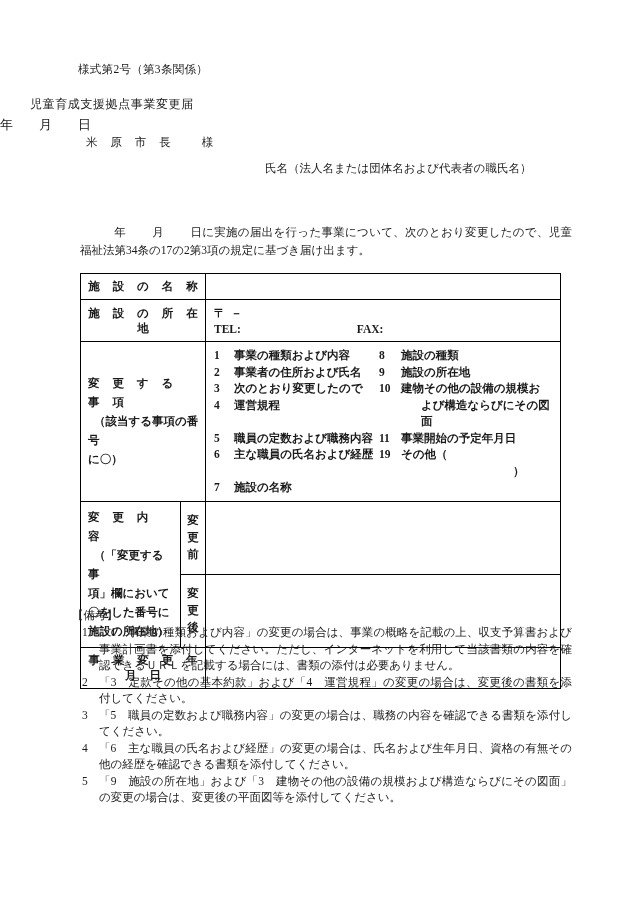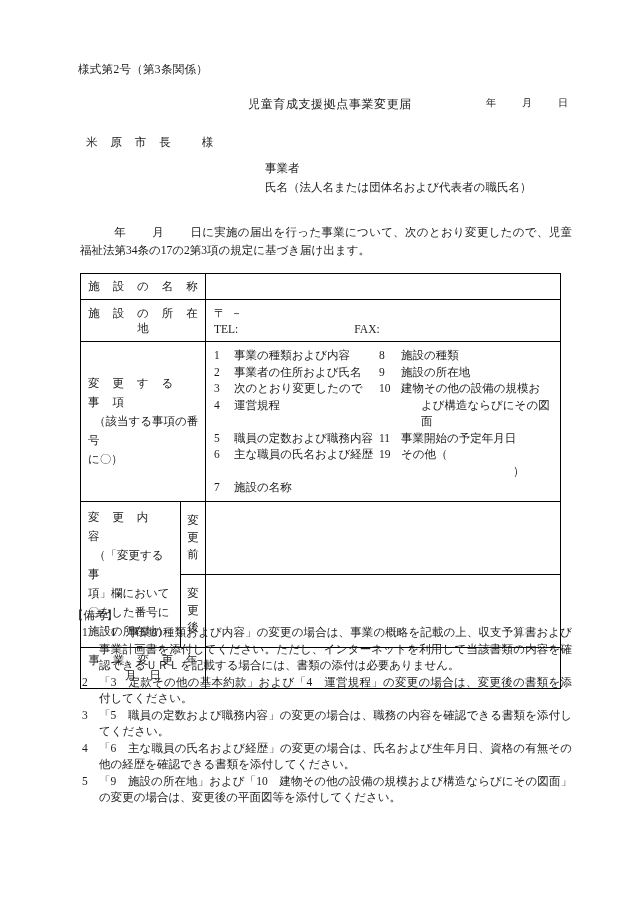--- a/index.html
+++ b/index.html
@@ -15,27 +15,27 @@
   }
   .page { position:relative; width:630px; height:675px; padding:0; }
 
   
   .form-no {
     position:absolute; left:78px; top:62px;
     font-size:11.5px; letter-spacing:0.3px;
   }
   .doc-title {
     position:absolute; left:0; top:96px; width:630px;
-    text-align:center; font-size:12px; letter-spacing:0.6px;
+    text-align:left; font-size:12px; letter-spacing:0.6px;
     padding-left:30px;
   }
   .date-line {
-    position:absolute; left:0; top:96px; width:630px;
-    text-align:right; padding-right:62px;
-    font-size:10px;
+    position:absolute; left:0; top:116px; width:630px;
+    text-align:left; padding-right:62px;
+    font-size:13px;
   }
   .date-line .sp { display:inline-block; width:26px; }
 
   .addressee {
     position:absolute; left:86px; top:135px;
     font-size:11.5px; letter-spacing:5px;
   }
   .addressee .gap { display:inline-block; width:26px; letter-spacing:0; }
 
   .applicant-block {
@@ -55,20 +55,21 @@
   table.form {
     position:absolute; left:80px; top:273px;
     width:481px;
     border-collapse:collapse;
     font-size:11.5px;
   }
   table.form td {
     border:1px solid #000;
     vertical-align:middle;
     padding:0;
+    font-weight:bold;
   }
   .lbl-wide {
     width:100px;
     text-align:center;
     letter-spacing:5px;
     padding:5px 2px 5px 7px !important;
   }
   .lbl-multi {
     width:100px;
     padding:6px 6px 6px 7px !important;
@@ -151,21 +152,20 @@
 
   <div class="date-line">
     <span>年</span><span class="sp"></span><span>月</span><span class="sp"></span><span>日</span>
   </div>
 
   <div class="addressee">
     <span>米 原 市 長</span><span class="gap"></span><span>様</span>
   </div>
 
   <div class="applicant-block">
-    <div>事業者</div>
     <div>氏名（法人名または団体名および代表者の職氏名）</div>
   </div>
 
   <div class="intro">
     <span class="indent"></span><span>年</span><span class="sp"></span><span>月</span><span class="sp"></span><span>日に実施の届出を行った事業について、次のとおり変更したので、児童福祉法第34条の17の2第3項の規定に基づき届け出ます。</span>
   </div>
 
   <table class="form">
     <tbody>
       <tr>
@@ -287,17 +287,17 @@
     </tbody>
   </table>
 
   <div class="remarks">
     <div class="rtitle">【備考】</div>
     <ol>
       <li><span class="no">1</span><span>「1　事業の種類および内容」の変更の場合は、事業の概略を記載の上、収支予算書および事業計画書を添付してください。ただし、インターネットを利用して当該書類の内容を確認できるＵＲＬを記載する場合には、書類の添付は必要ありません。</span></li>
       <li><span class="no">2</span><span>「3　定款その他の基本約款」および「4　運営規程」の変更の場合は、変更後の書類を添付してください。</span></li>
       <li><span class="no">3</span><span>「5　職員の定数および職務内容」の変更の場合は、職務の内容を確認できる書類を添付してください。</span></li>
       <li><span class="no">4</span><span>「6　主な職員の氏名および経歴」の変更の場合は、氏名および生年月日、資格の有無その他の経歴を確認できる書類を添付してください。</span></li>
-      <li><span class="no">5</span><span>「9　施設の所在地」および「10　建物その他の設備の規模および構造ならびにその図面」の変更の場合は、変更後の平面図等を添付してください。</span></li>
+      <li><span class="no">5</span><span>「9　施設の所在地」および「3　建物その他の設備の規模および構造ならびにその図面」の変更の場合は、変更後の平面図等を添付してください。</span></li>
     </ol>
   </div>
 
 </div>
 
 </body></html>

